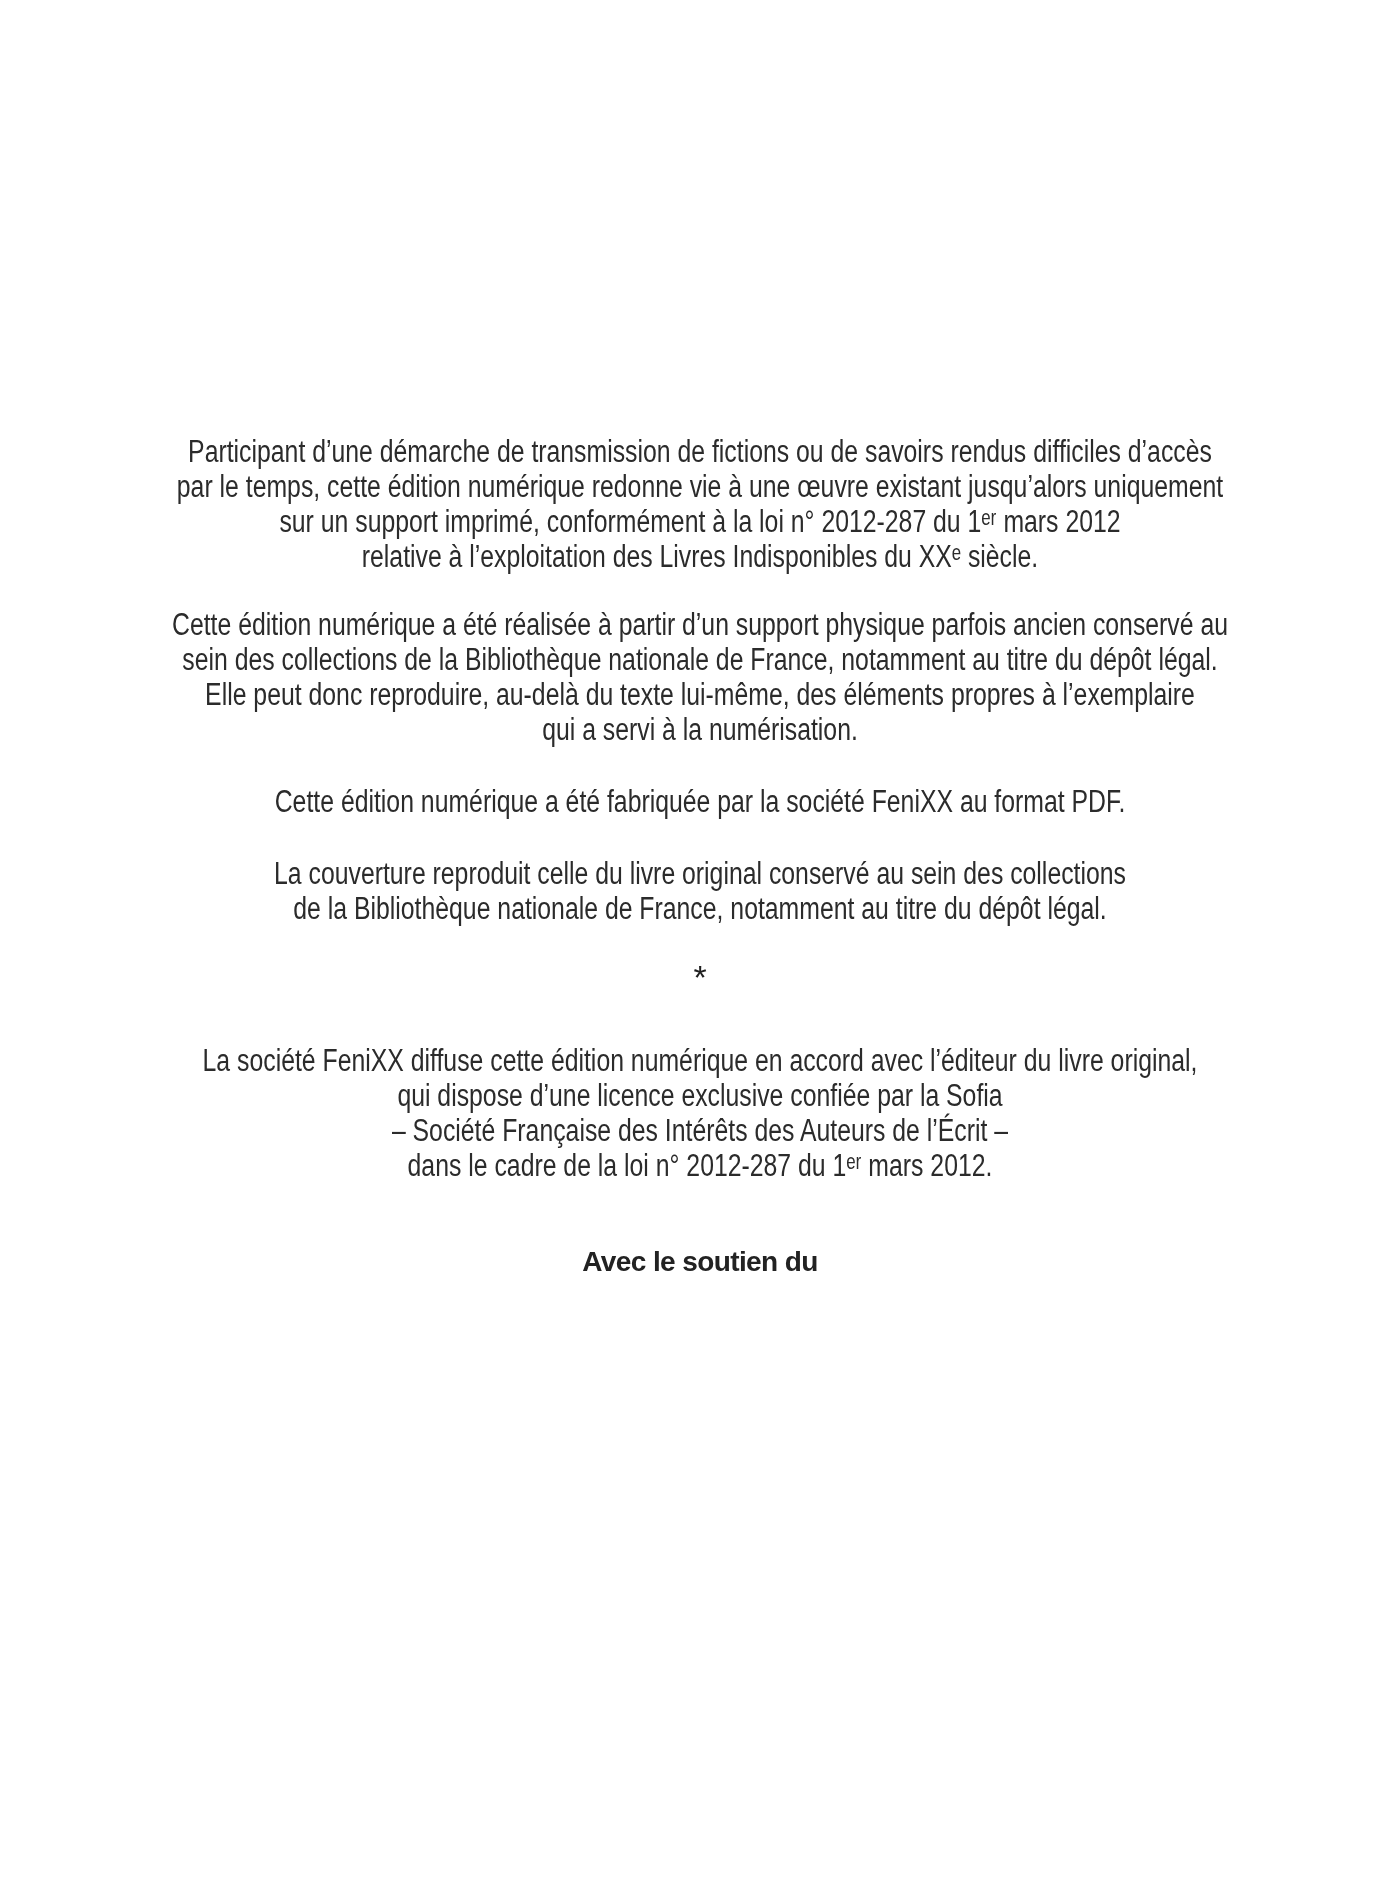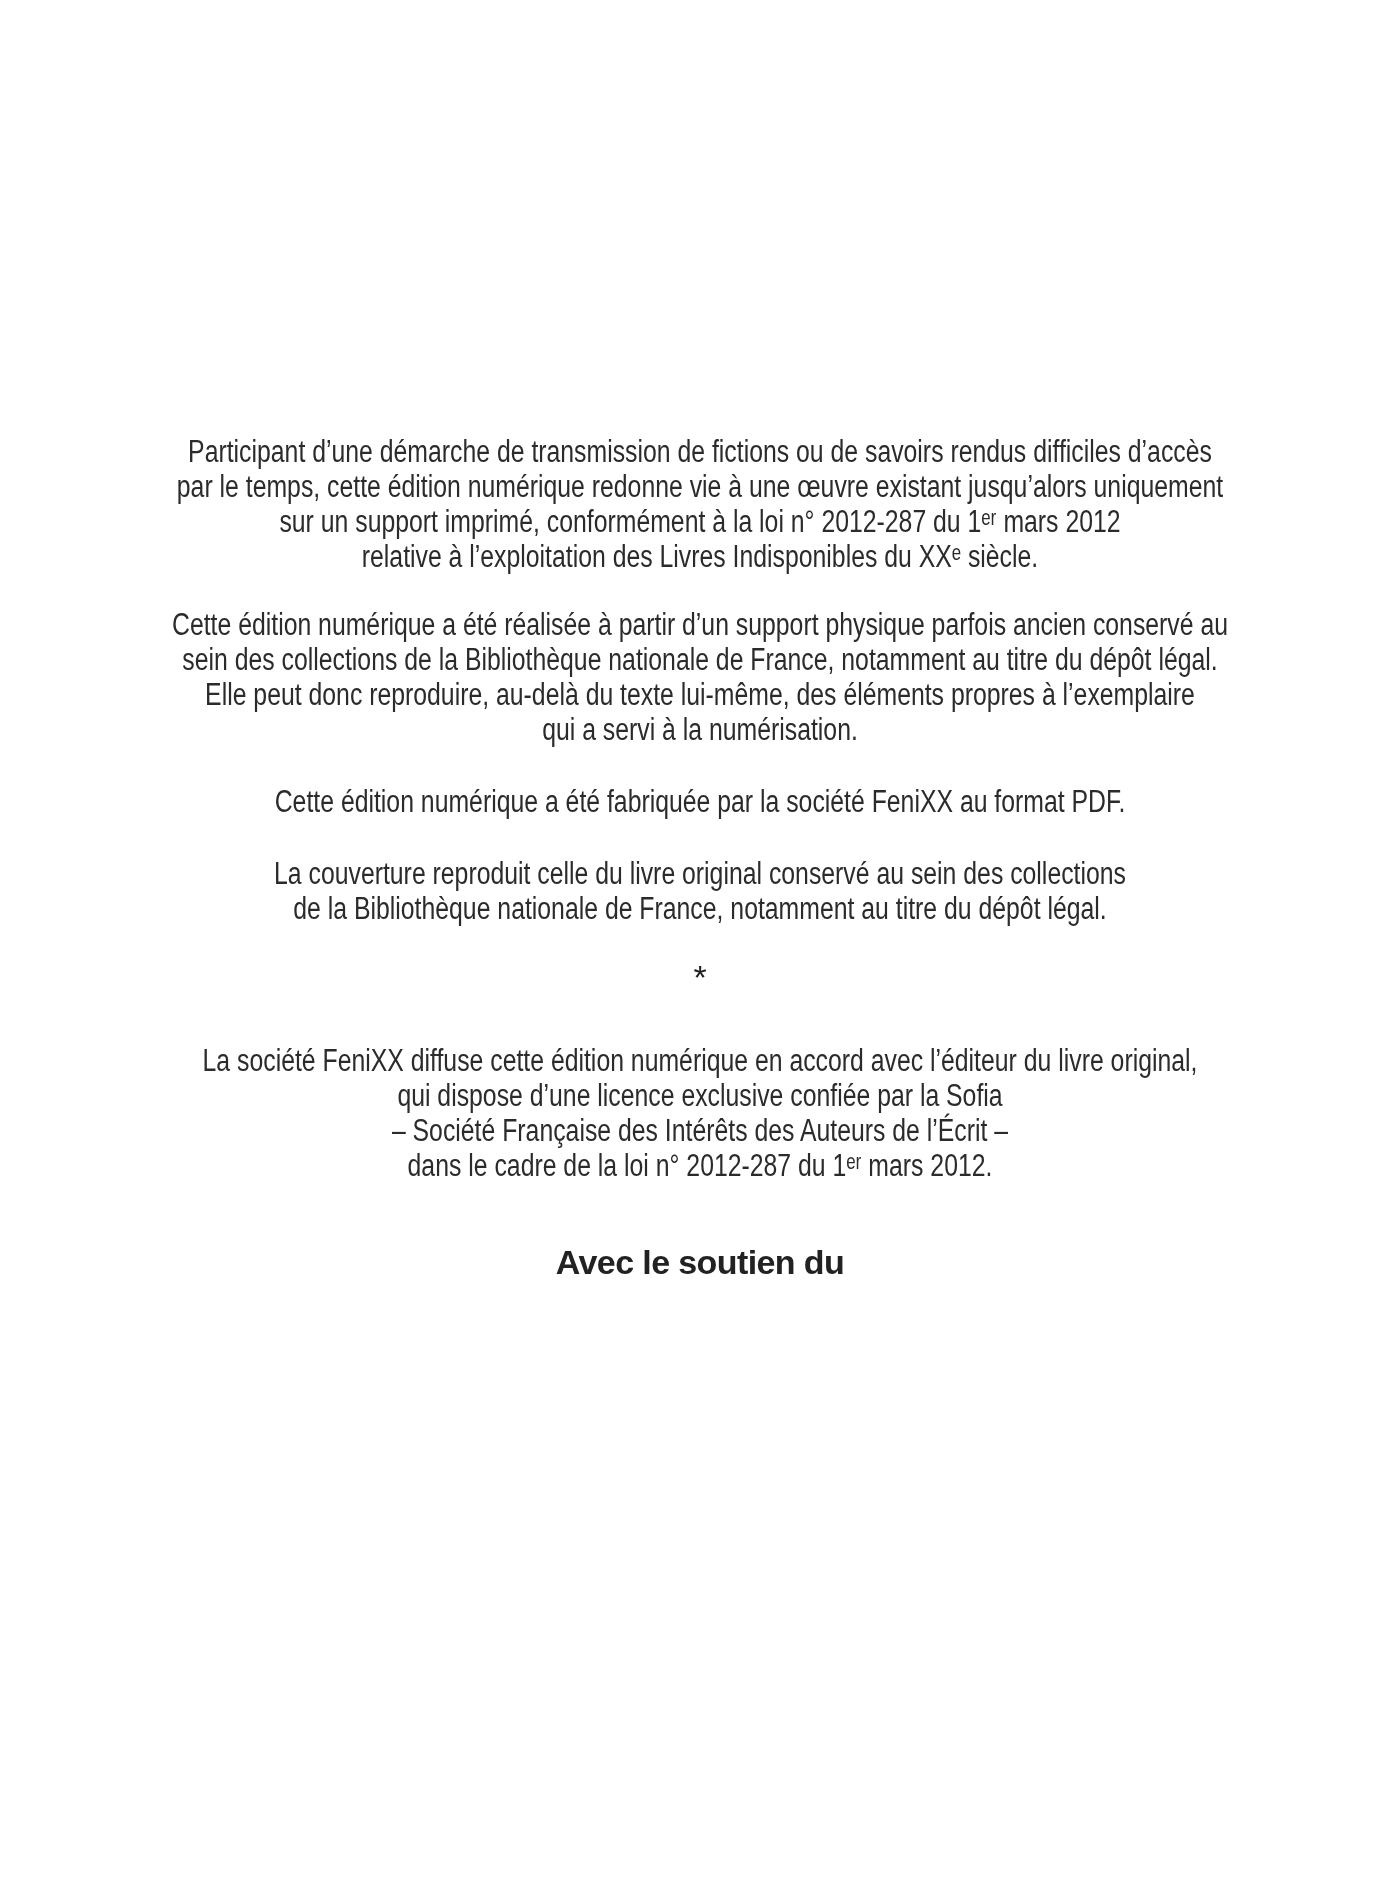--- a/index.html
+++ b/index.html
@@ -32,21 +32,21 @@
     width: 1400px;
     text-align: center;
     font-size: 34px;
     line-height: 35px;
     color: #1f1f1f;
   }
   .support {
     margin-top: 64px;
     width: 1400px;
     text-align: center;
-    font-size: 34px;
+    font-size: 28px;
     line-height: 30px;
     font-weight: 700;
     letter-spacing: -0.6px;
     color: #222222;
     white-space: nowrap;
   }
   .logo-wrap {
     margin-top: 13px;
     width: 1400px;
     display: flex;

